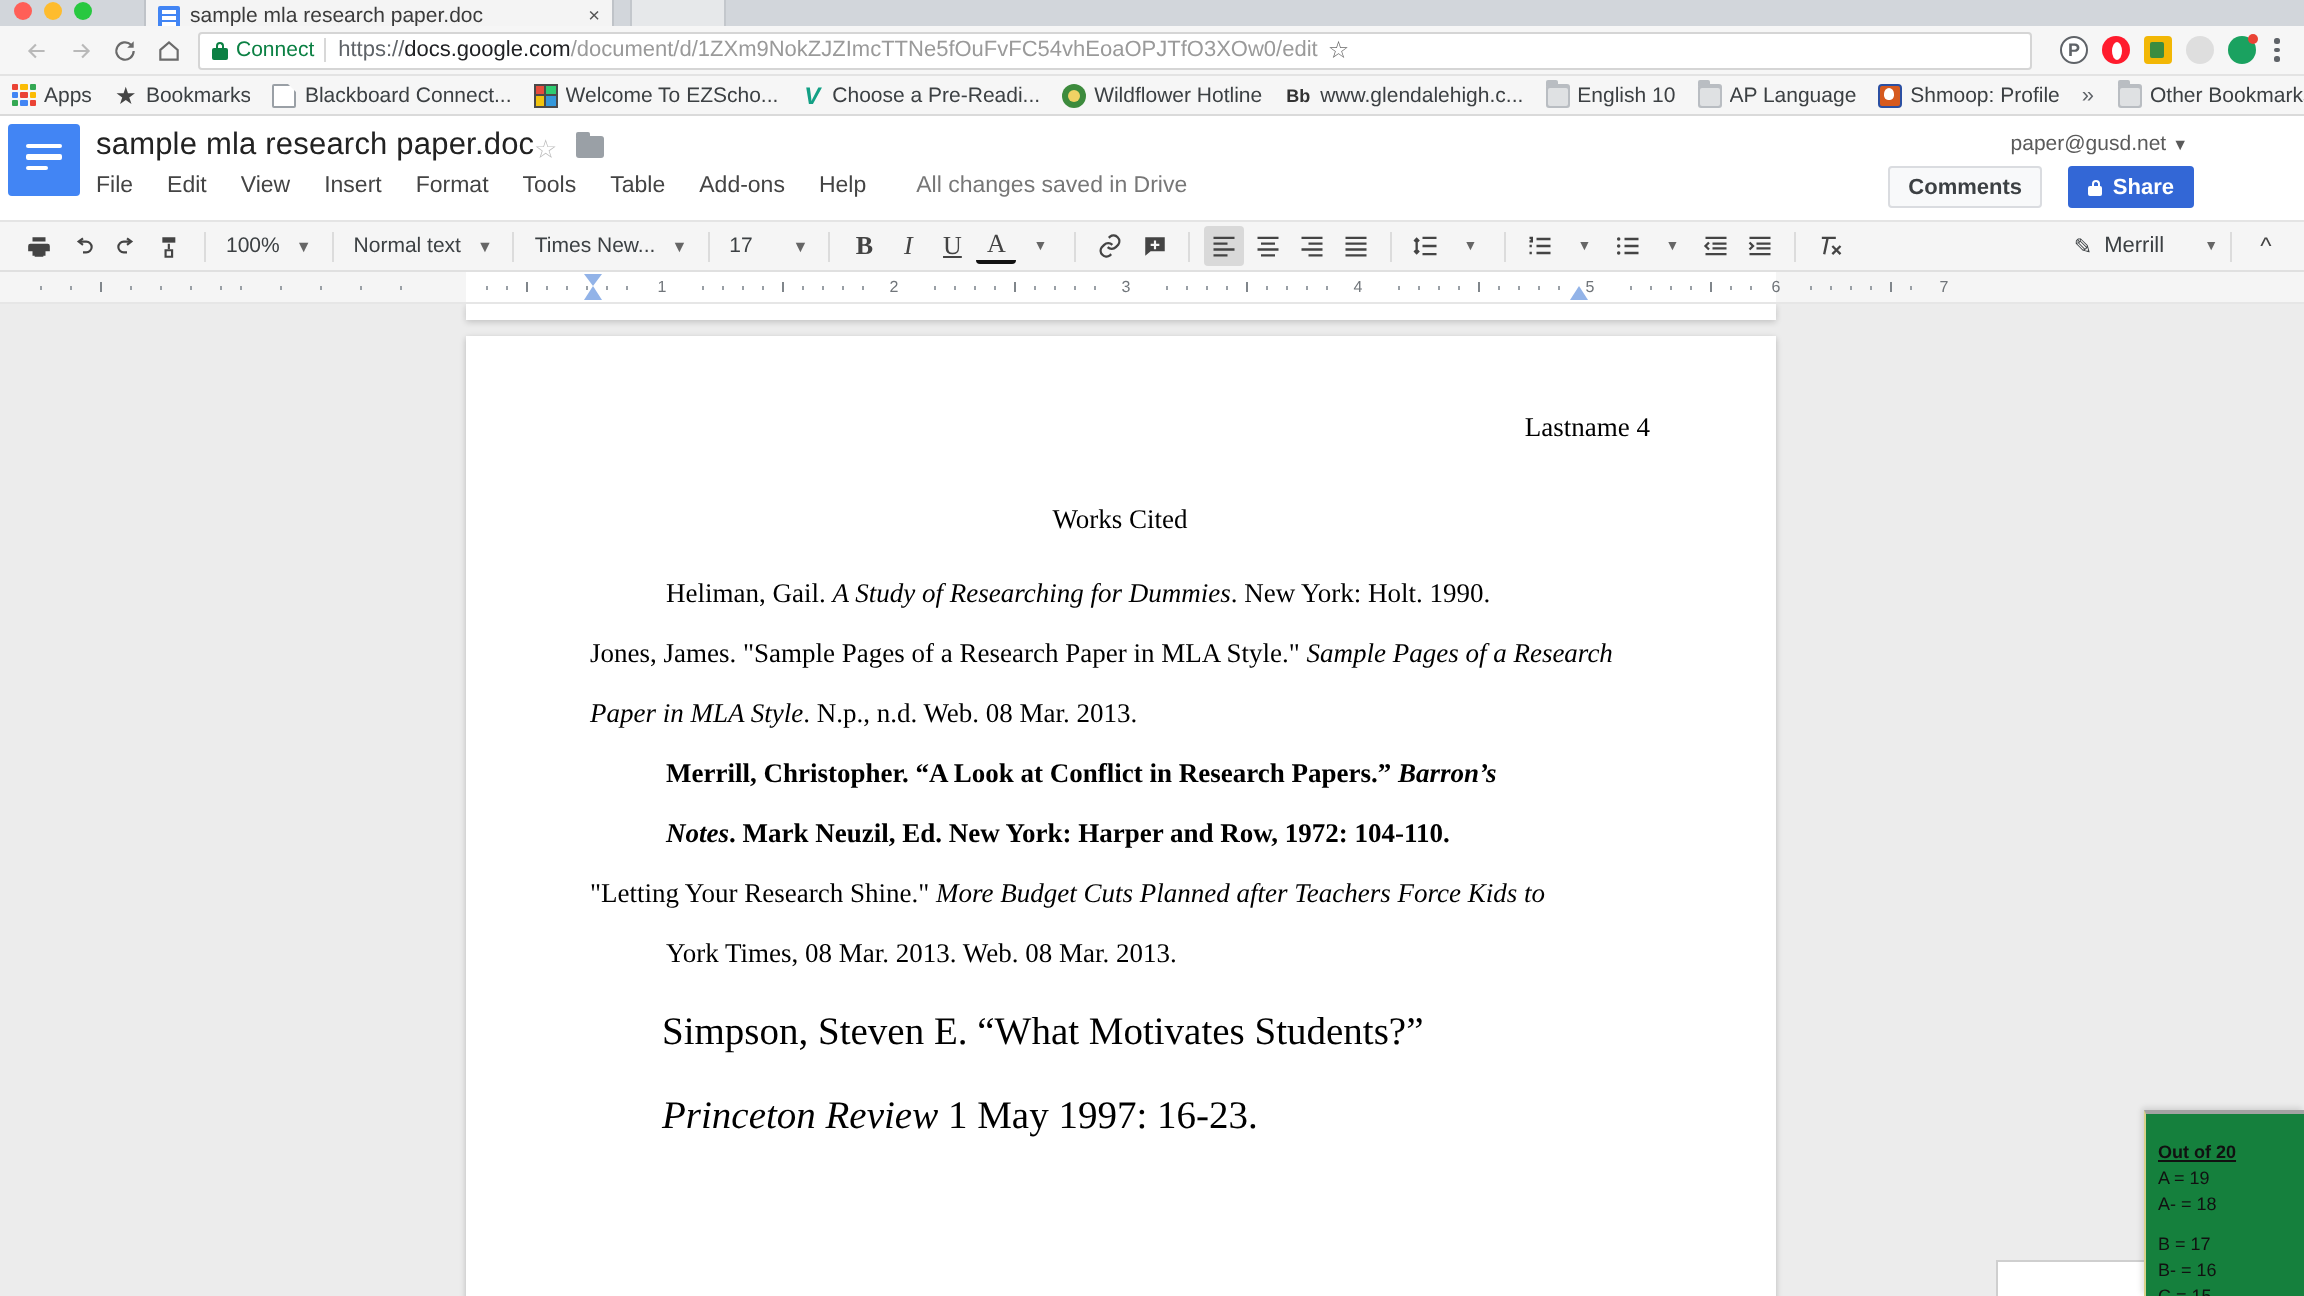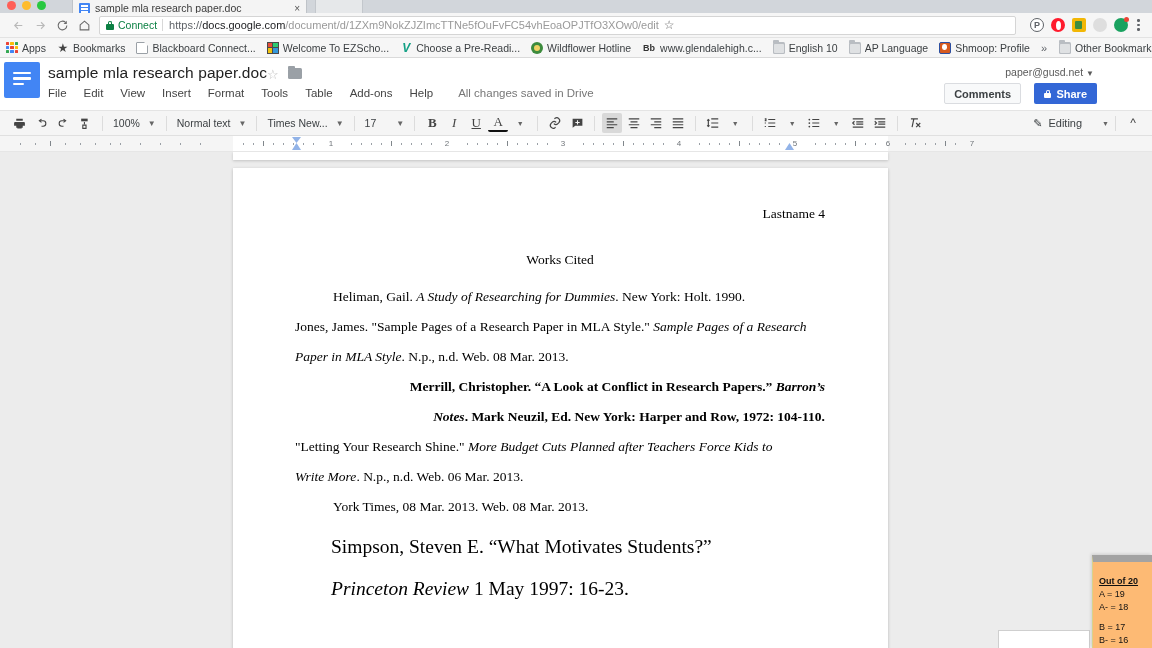--- a/index.html
+++ b/index.html
@@ -242,28 +242,28 @@
   .doc-body {
     position: absolute; left: 62px; top: 38px; width: 530px;
     font-family: "Liberation Serif", serif;
     color: #000;
   }
   .hdr-right { text-align: right; font-size: 13.5px; margin-bottom: 30px; }
   .hdr-right .lastname { text-decoration-color:#c33; text-decoration-style: dotted;}
   .ctr { text-align: center; font-size: 13.5px; margin-bottom: 14px; }
   .entry { font-size: 13.5px; line-height: 30px; text-indent: 38px; }
   .entry em { font-style: italic; }
-  .entry.bold { font-weight: 700; text-align: right; }
+  .entry.bold { font-weight: 700; }
   .entry.big { font-size: 19.5px; line-height: 42px; margin-top: 4px; }
   .entry.big2 { font-size: 19.5px; line-height: 42px; }
 
   
   .sticky {
-    position: absolute; right: 0; bottom: 0; width: 60px; height: 93px;
-    background: #fdba74; border-left: 1px solid #d8d28a; border-top: 7px solid #a3a3a3;
+    position: absolute; right: 0; bottom: 0; width: 80px; height: 93px;
+    background: #15803d; border-left: 1px solid #d8d28a; border-top: 2px solid #a3a3a3;
     font-family: "Liberation Sans", sans-serif;
     font-size: 9px; color: #111; padding: 13px 0 0 6px; line-height: 13px;
     overflow: hidden; box-shadow: -1px -1px 3px rgba(0,0,0,.13);
   }
   .sticky .hd { font-weight: 700; text-decoration: underline; white-space: nowrap; }
   .sticky .ln { white-space: nowrap; }
   .sticky .gap { height: 7px; }
   .white-box {
     position: absolute; right: 62px; bottom: 0; width: 92px; height: 18px;
     background: #fff; border: 1px solid #cfcfcf; border-bottom: none;
@@ -579,21 +579,21 @@
   <div class="tb-item">
     <svg width="14" height="14" viewBox="0 0 24 24" stroke="currentColor" stroke-width="2" fill="none">
         <path d="M5 5h12M10 5l-3 14"></path>
         <path d="M14 12l7 7M21 12l-7 7"></path>
       </svg>
   </div>
 
   <div class="tb-right">
     <div class="editing-pill">
       <span class="pencil">✎</span>
-      <span>Editing</span>
+      <span>Merrill</span>
       <span style="font-size:7px;color:#666;margin-left:14px">▼</span>
     </div>
     <div class="tb-sep"></div>
     <div class="tb-item" style="font-size:12px">^</div>
   </div>
 </div>
 
 <div class="ruler">
   <div class="ruler-page"></div>
   <div class="margin-grey" style="left:233px;width:0px"></div>
@@ -708,23 +708,20 @@
       <div class="entry bold">
         <span>Merrill, Christopher. “A Look at Conflict in Research Papers.”  </span><em>Barron’s</em>
       </div>
       <div class="entry bold">
         <em>Notes</em><span>. Mark Neuzil, Ed. New York: Harper and Row, 1972: 104-110.</span>
       </div>
 
       <div class="entry" style="text-indent:0">
         <span>"Letting Your Research Shine." </span><em>More Budget Cuts Planned after Teachers Force Kids to</em>
       </div>
-      <div class="entry" style="text-indent:0">
-        <em>Write More</em><span>. N.p., n.d. Web. 06 Mar. 2013.</span>
-      </div>
 
       <div class="entry">
         <span>York Times, 08 Mar. 2013. Web. 08 Mar. 2013.</span>
       </div>
 
       <div class="entry big" style="text-indent:36px">
         <span>Simpson, Steven E. “What Motivates Students?”</span>
       </div>
       <div class="entry big2" style="text-indent:36px">
         <em>Princeton Review</em><span> 1 May 1997: 16-23.</span>

